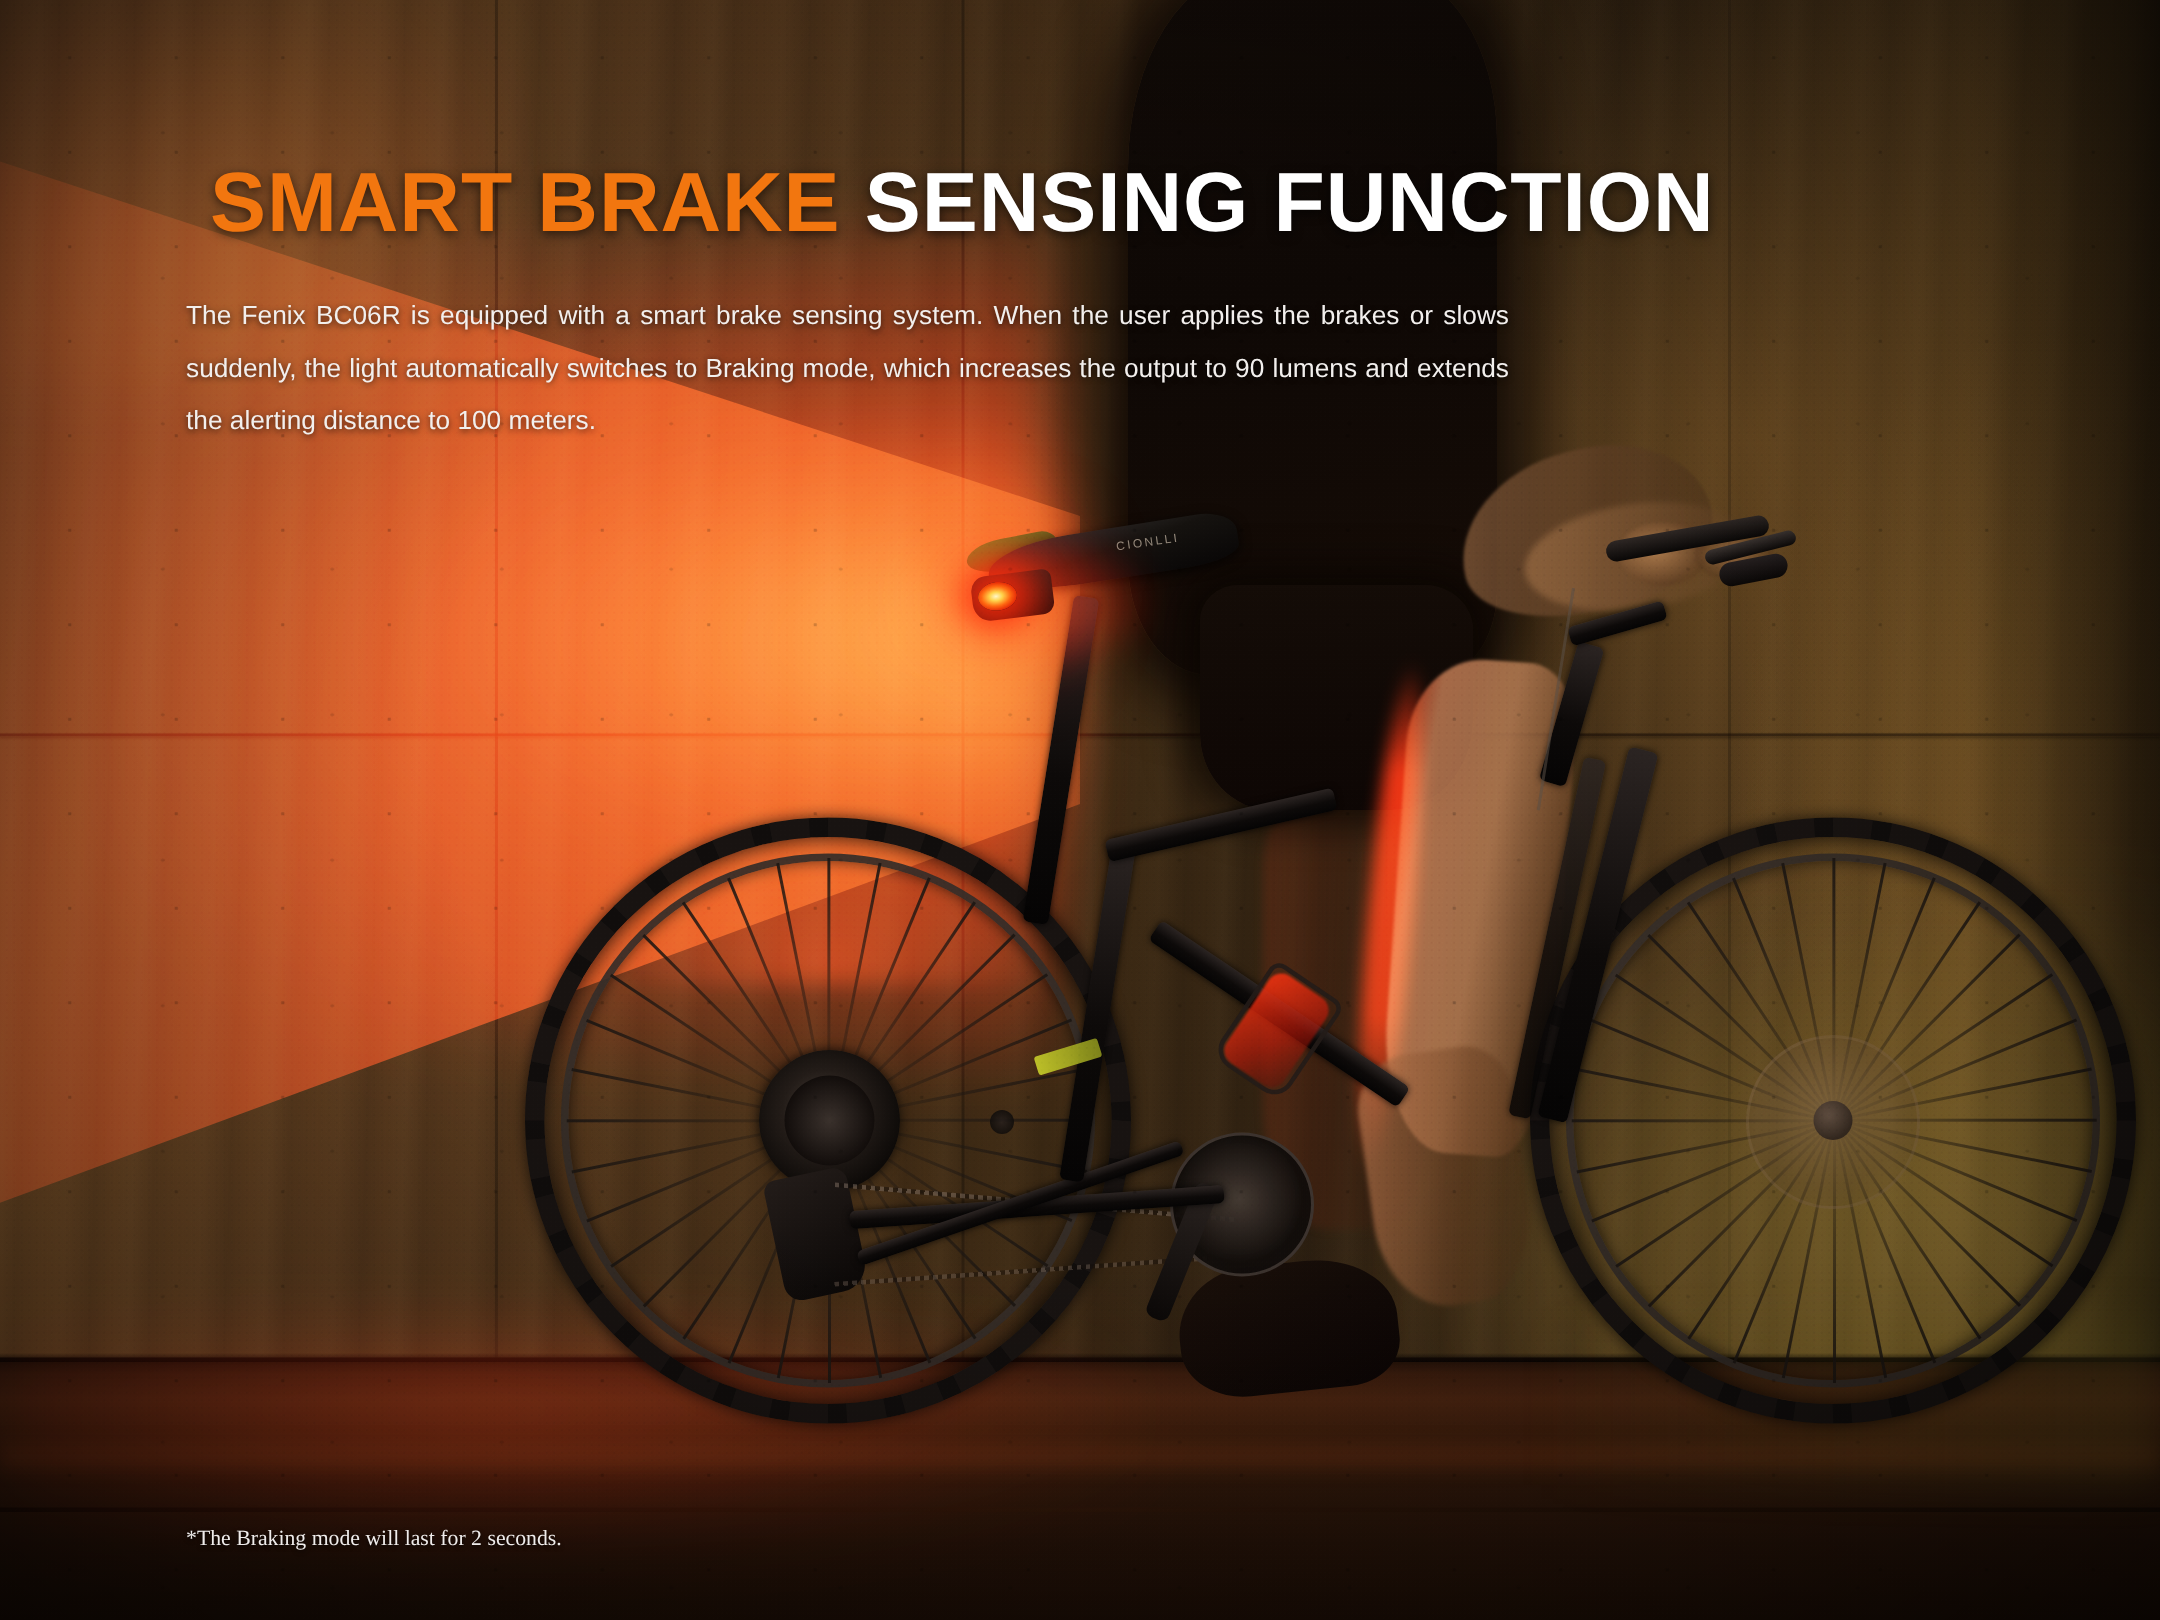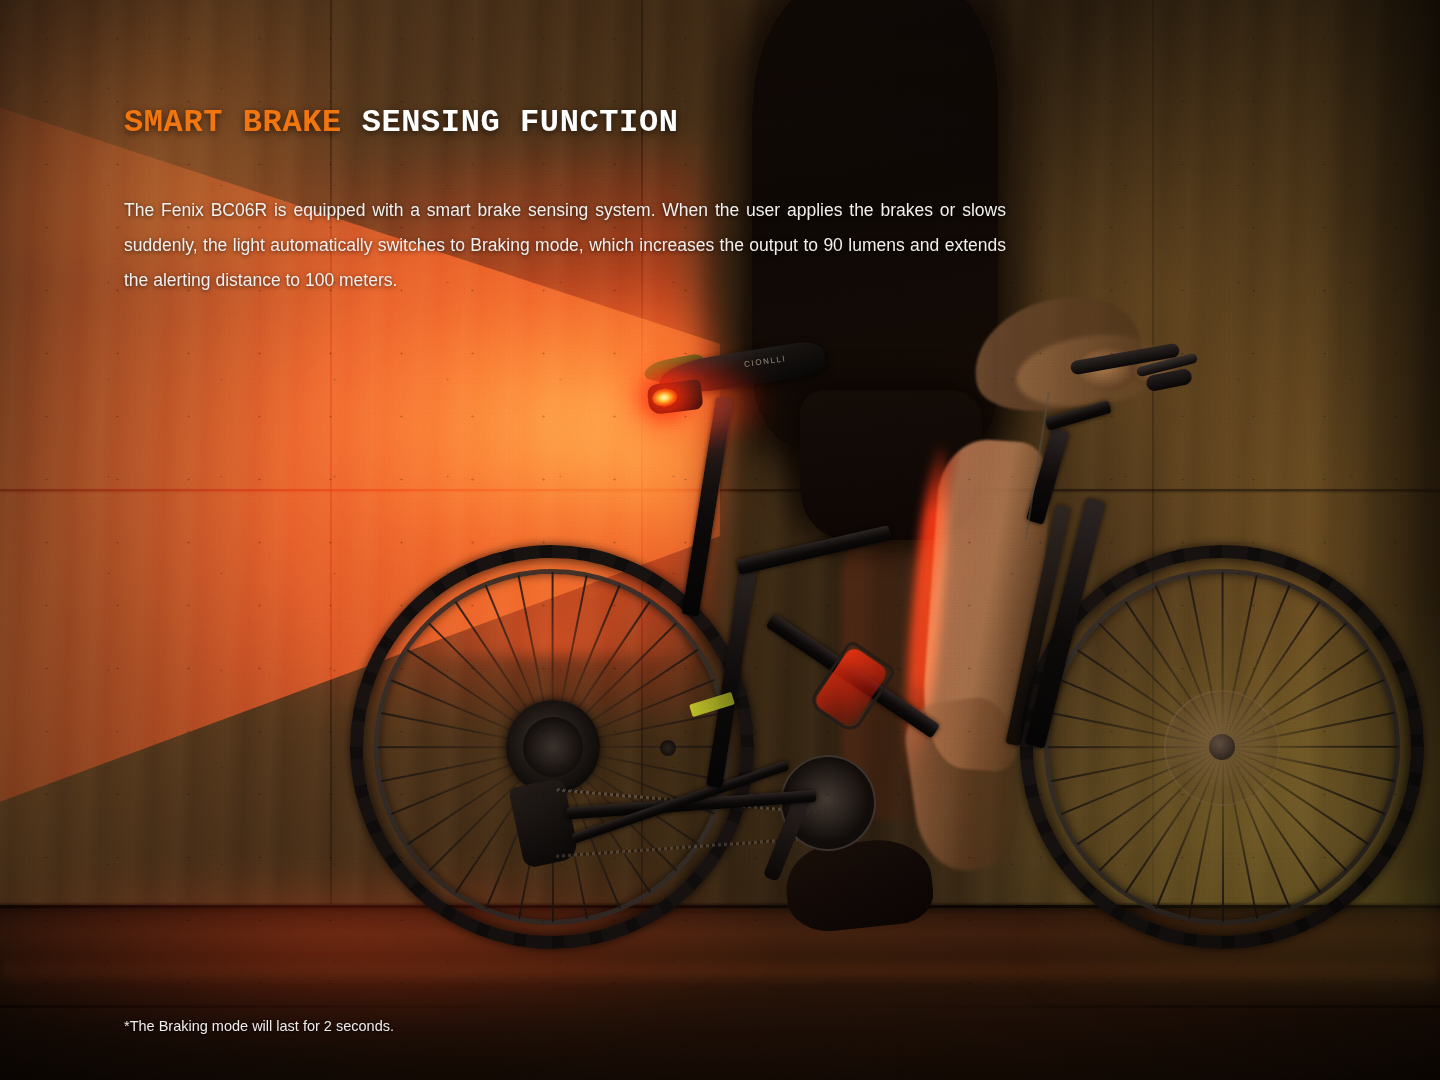--- a/index.html
+++ b/index.html
@@ -381,41 +381,41 @@
     position:absolute; left:660px; top:740px; width:16px; height:16px;
     border-radius:50%; background:radial-gradient(circle, rgba(40,32,28,.9), rgba(8,6,4,.9));
   }
 
   
   .vignette {
     position:absolute; inset:0; pointer-events:none;
     background:radial-gradient(ellipse at 50% 46%, rgba(0,0,0,0) 42%, rgba(0,0,0,.34) 78%, rgba(0,0,0,.62) 100%);
   }
   .headline {
-    position:absolute; left:124px; top:107px;
-    font-size:32px; font-weight:bold; letter-spacing:.6px;
+    position:absolute; left:140px; top:107px;
+    font-size:56px; font-weight:bold; letter-spacing:.6px;
     line-height:1; white-space:nowrap;
     text-shadow:0 2px 7px rgba(0,0,0,.62);
-    font-family:Liberation Mono, monospace;
   }
   .headline .hl-accent { color:#F2760F; }
   .headline .hl-plain  { color:#ffffff; }
 
   .body-copy {
     position:absolute; left:124px; top:193px; width:882px;
     font-size:17.5px; line-height:35px; color:#f2efed;
     text-align:justify; text-justify:inter-word;
     text-shadow:0 1px 4px rgba(0,0,0,.68);
   }
   .body-copy > span { display:inline; }
 
   .footnote {
     position:absolute; left:124px; top:1018px;
     font-size:14.5px; color:#efeceb;
     text-shadow:0 1px 3px rgba(0,0,0,.7);
+    font-family:Liberation Serif, serif;
   }
 </style>
 </head>
 <body>
 
 <div class="poster">
 
   <div class="wall-base"></div>
   <div class="wall-vert-streaks"></div>
   <div class="wall-blotch-a"></div>

